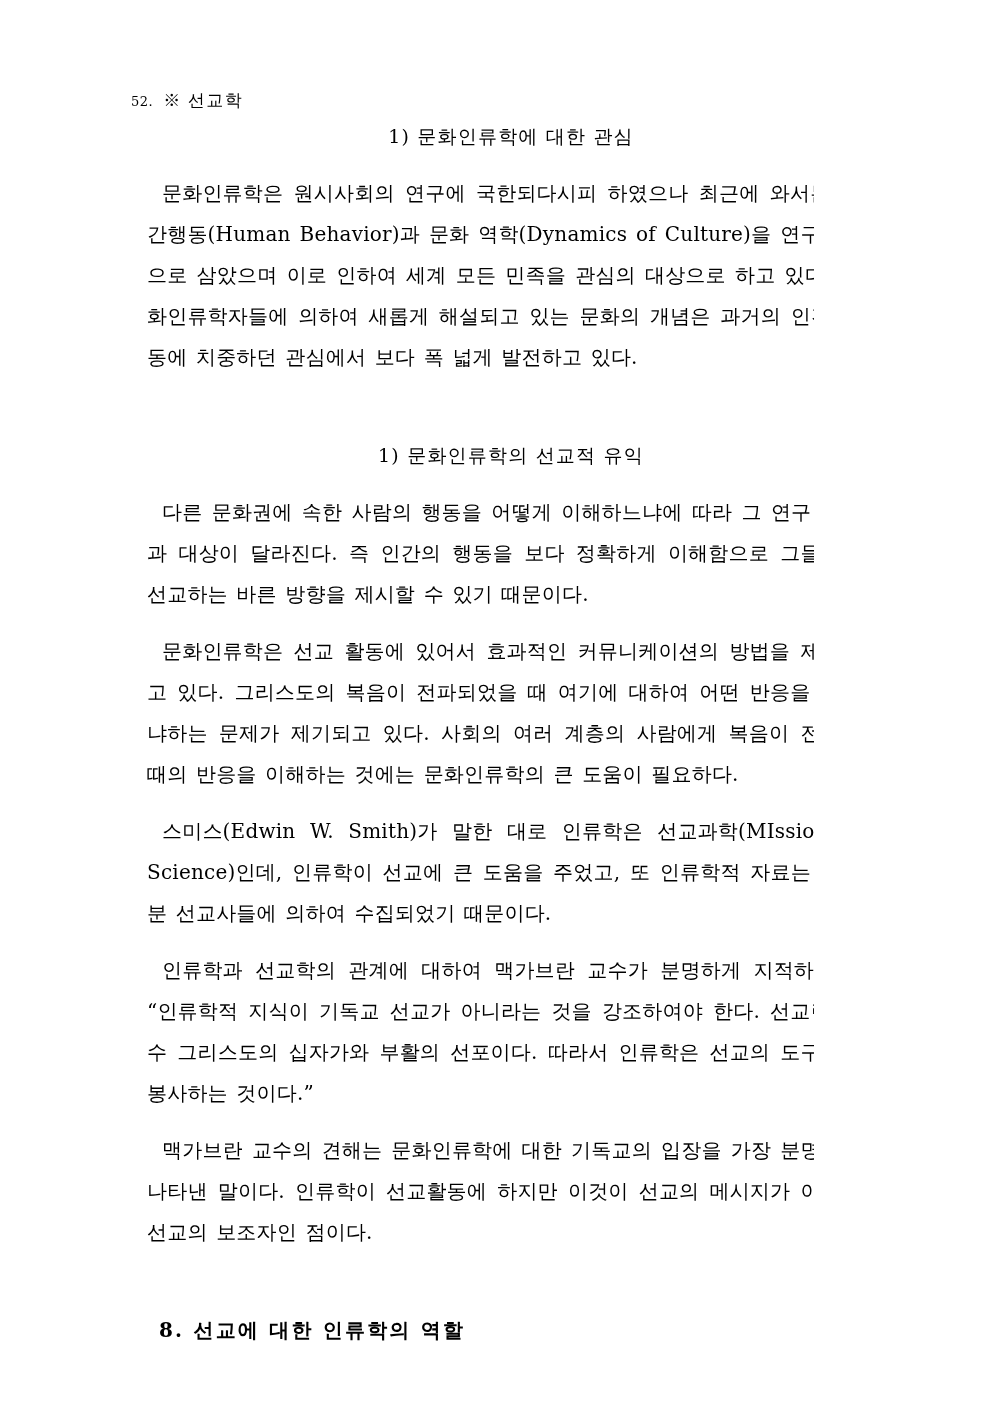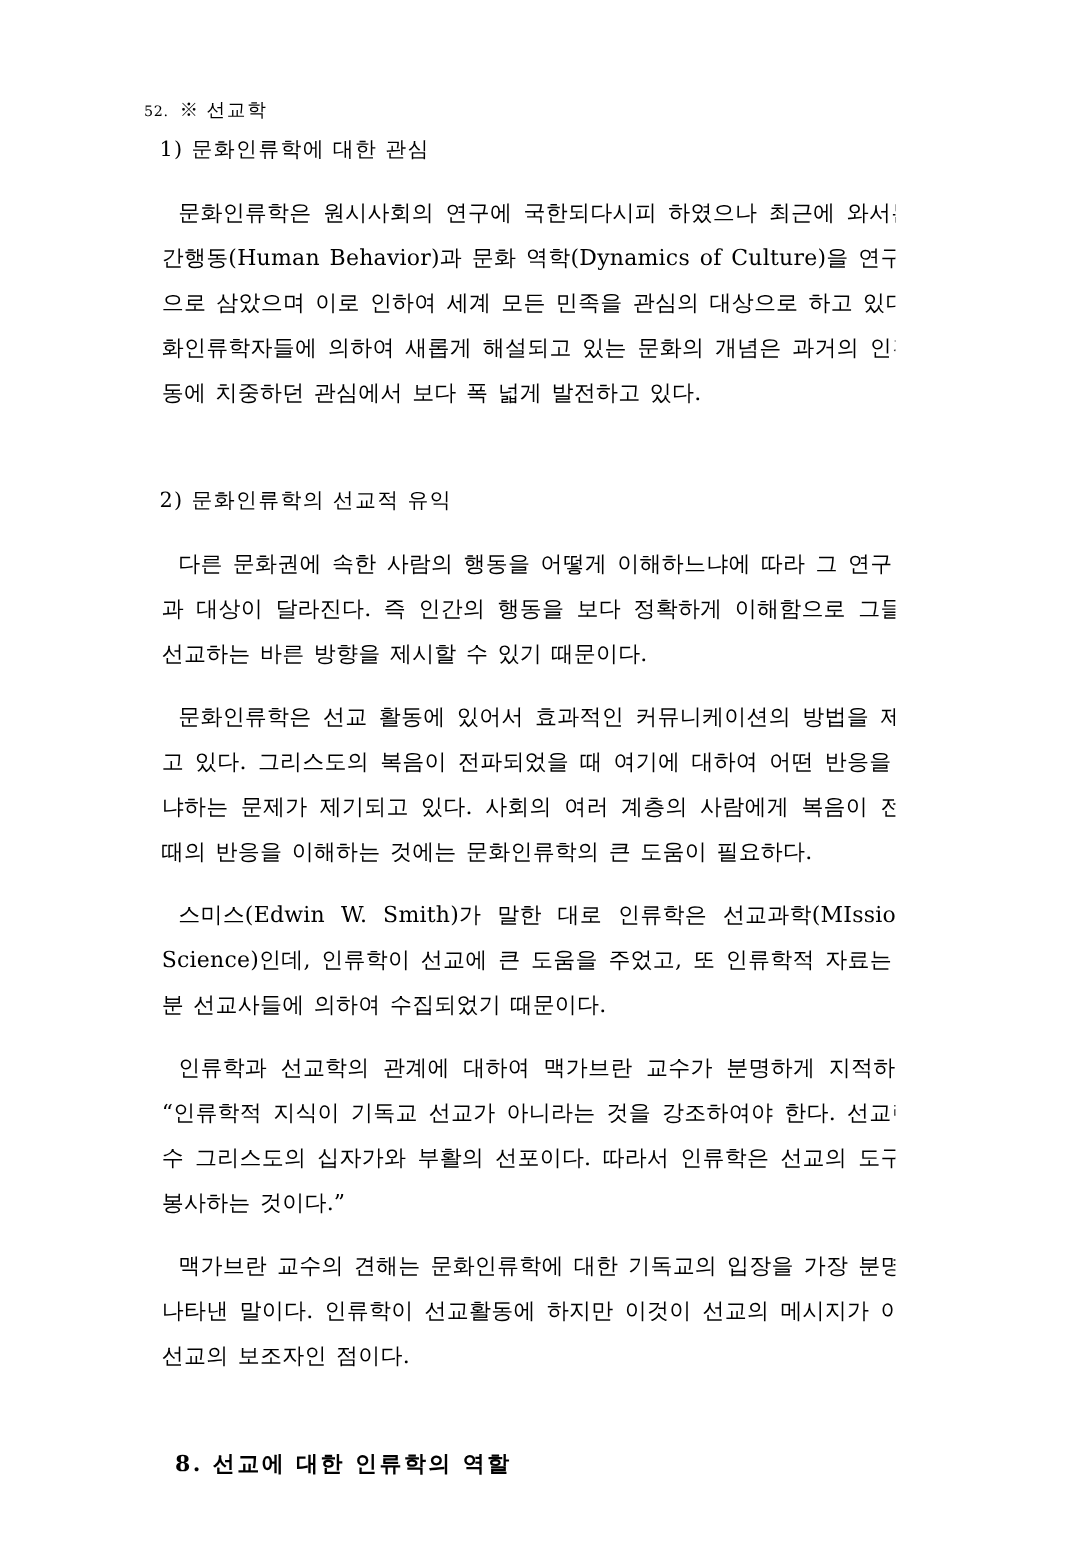--- a/index.html
+++ b/index.html
@@ -43,20 +43,21 @@
     font-size: 17px;
     padding-left: 7px;
     letter-spacing: 1.5px;
   }
   .sub-heading {
     font-size: 19px;
     line-height: 41px;
     padding-left: 14px;
     letter-spacing: 1.2px;
     white-space: nowrap;
+    text-align: center;
   }
   .body-par {
     font-size: 20px;
     line-height: 41px;
     text-align: justify;
     text-align-last: left;
     text-justify: inter-character;
     text-indent: 15px;
     letter-spacing: 0.2px;
     word-spacing: 2px;
@@ -83,21 +84,21 @@
     <div class="page-marker">
       <span class="marker-num">52.</span><span class="marker-sym">※</span><span class="marker-title">선교학</span>
     </div>
 
     <div class="sub-heading">1) 문화인류학에 대한 관심</div>
 
     <p class="body-par">문화인류학은 원시사회의 연구에 국한되다시피 하였으나 최근에 와서는 인간행동(Human Behavior)과 문화 역학(Dynamics of Culture)을 연구대상으로 삼았으며 이로 인하여 세계 모든 민족을 관심의 대상으로 하고 있다. 문화인류학자들에 의하여 새롭게 해설되고 있는 문화의 개념은 과거의 인간 행동에 치중하던 관심에서 보다 폭 넓게 발전하고 있다.</p>
 
     <div class="blank-line"></div>
 
-    <div class="sub-heading">2) 문화인류학의 선교적 유익</div>
+    <div class="sub-heading">1) 문화인류학의 선교적 유익</div>
 
 
     <p class="body-par">다른 문화권에 속한 사람의 행동을 어떻게 이해하느냐에 따라 그 연구 방향과 대상이 달라진다. 즉 인간의 행동을 보다 정확하게 이해함으로 그들에게 선교하는 바른 방향을 제시할 수 있기 때문이다.</p>
 
     <p class="body-par">문화인류학은 선교 활동에 있어서 효과적인 커뮤니케이션의 방법을 제시하고 있다. 그리스도의 복음이 전파되었을 때 여기에 대하여 어떤 반응을 하느냐하는 문제가 제기되고 있다. 사회의 여러 계층의 사람에게 복음이 전달될 때의 반응을 이해하는 것에는 문화인류학의 큰 도움이 필요하다.</p>
 
     <p class="body-par">스미스(Edwin W. Smith)가 말한 대로 인류학은 선교과학(MIssionary Science)인데, 인류학이 선교에 큰 도움을 주었고, 또 인류학적 자료는 대부분 선교사들에 의하여 수집되었기 때문이다.</p>
 
     <p class="body-par">인류학과 선교학의 관계에 대하여 맥가브란 교수가 분명하게 지적하였다. “인류학적 지식이 기독교 선교가 아니라는 것을 강조하여야 한다. 선교란 예수 그리스도의 십자가와 부활의 선포이다. 따라서 인류학은 선교의 도구로서 봉사하는 것이다.”</p>
 

